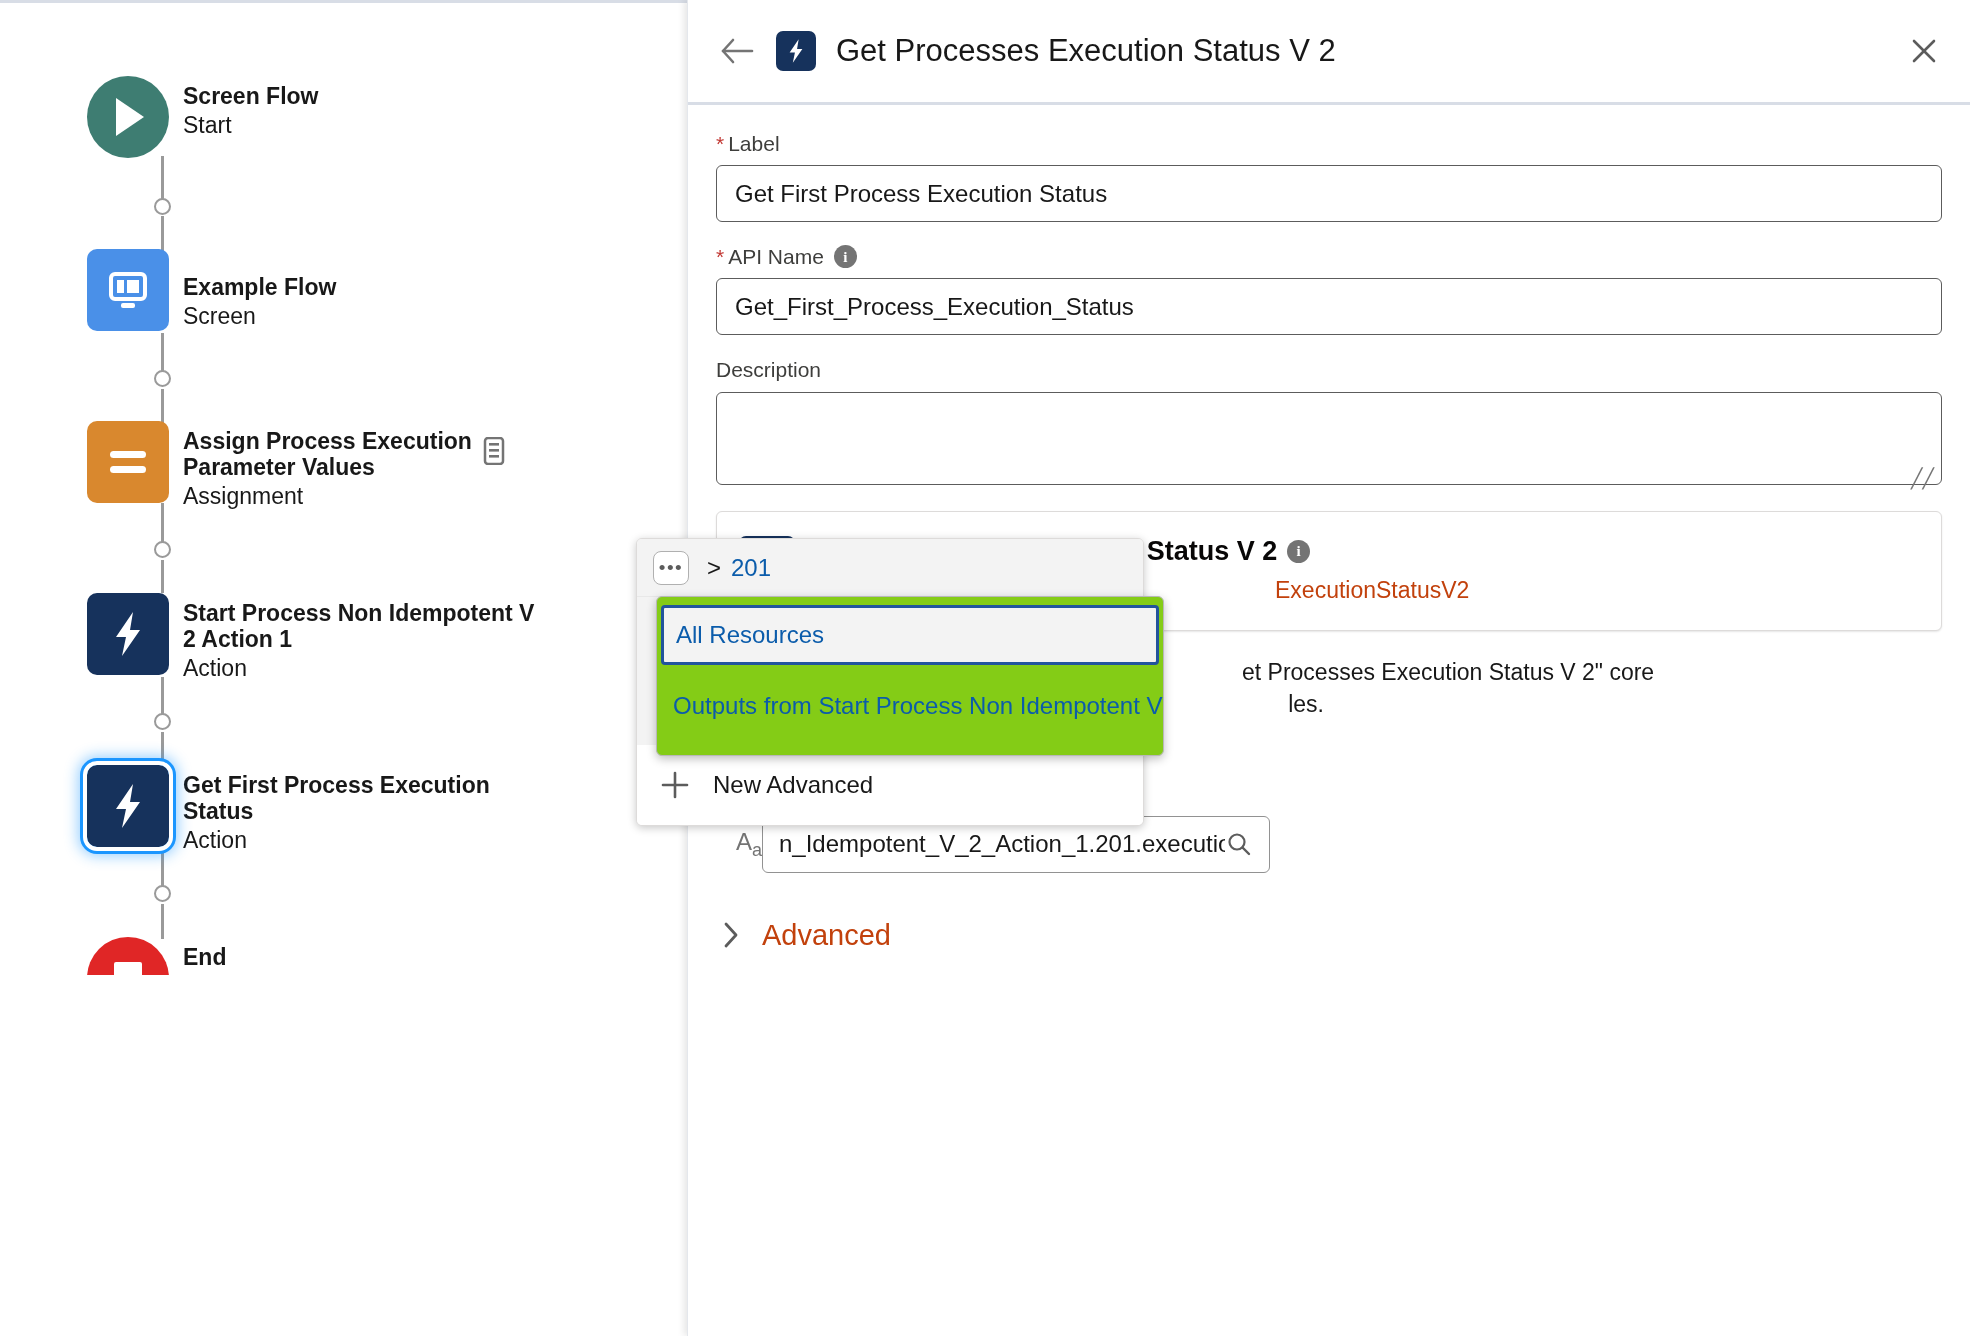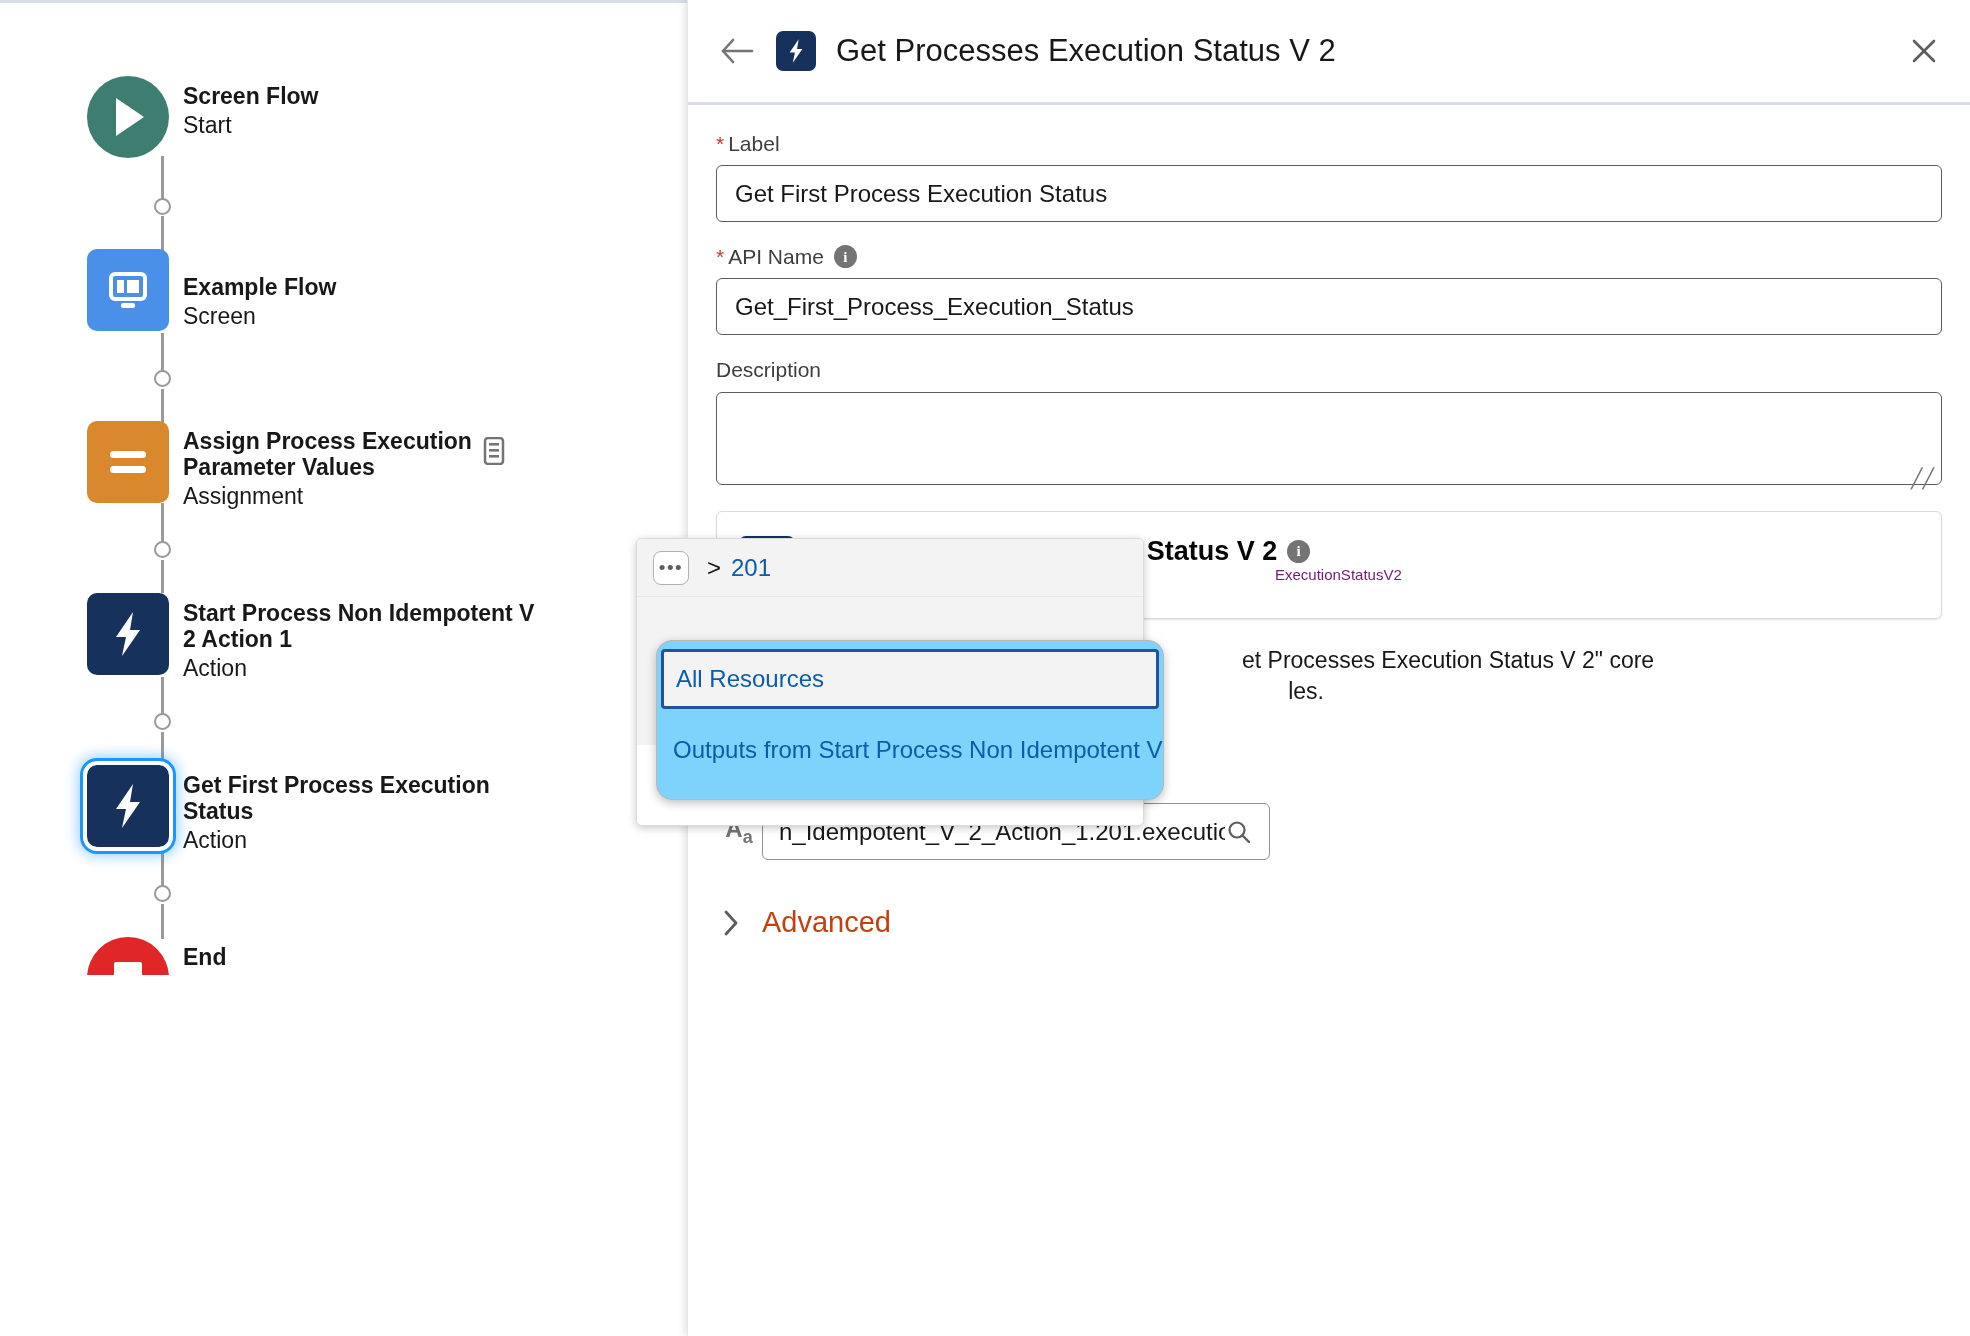--- a/index.html
+++ b/index.html
@@ -235,22 +235,23 @@
   .action-card-text { margin-left: 20px; padding-top: 1px; }
   .action-card-title {
     font-size: 27px;
     font-weight: bold;
     color: #080707;
     display: flex;
     align-items: center;
     line-height: 1.1;
   }
   .action-card-sub {
-    font-size: 15px;
-    color: #701a75;
+    font-size: 23px;
+    color: #c2410c;
+    margin-top: 11px;
     white-space: nowrap;
   }
 
   .helper-text {
     font-size: 23px;
     color: #181818;
     line-height: 1.38;
     margin-top: 26px;
     max-width: 1230px;
   }
@@ -265,22 +266,21 @@
   .input-row {
     display: flex;
     align-items: center;
     margin-top: 26px;
   }
   .aa-icon {
     font-size: 24px;
     color: #747474;
     width: 46px;
     flex: 0 0 46px;
-    text-align: center;
-    font-weight: bold;
+    text-align: right;
   }
   .aa-icon sub { font-size: 18px; }
 
   .combobox {
     position: relative;
     flex: 1;
     max-width: 508px;
     height: 57px;
     border: 1px solid #929292;
     border-radius: 6px;
@@ -387,27 +387,26 @@
     color: #181818;
     margin-left: 22px;
   }
 
   
   #resource-list-popup {
     position: absolute;
     left: 656px;
     top: 596px;
     width: 508px;
-    background: #7dd3fc;
+    background: #84cc16;
     border: 1px solid #b8b8b8;
-    border-radius: 16px;
+    border-radius: 6px;
     box-shadow: 0 3px 10px rgba(0,0,0,0.25);
     z-index: 60;
     padding: 8px 0 22px 0;
-    margin-top: 44px;
   }
   .res-item {
     height: 54px;
     display: flex;
     align-items: center;
     padding: 0 16px;
     font-size: 24px;
     color: #0b5cab;
     cursor: pointer;
     white-space: nowrap;

